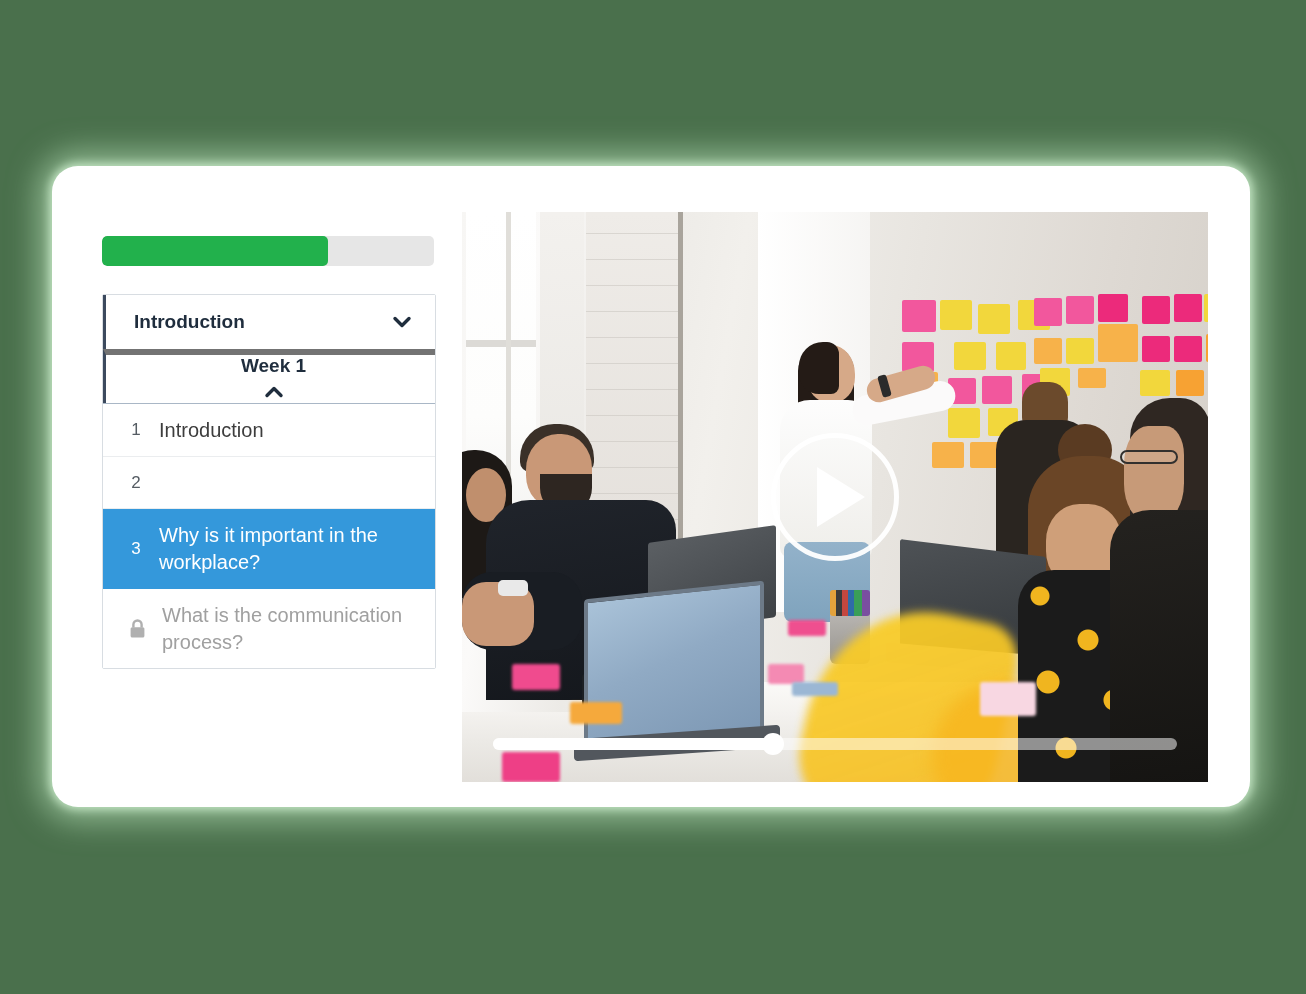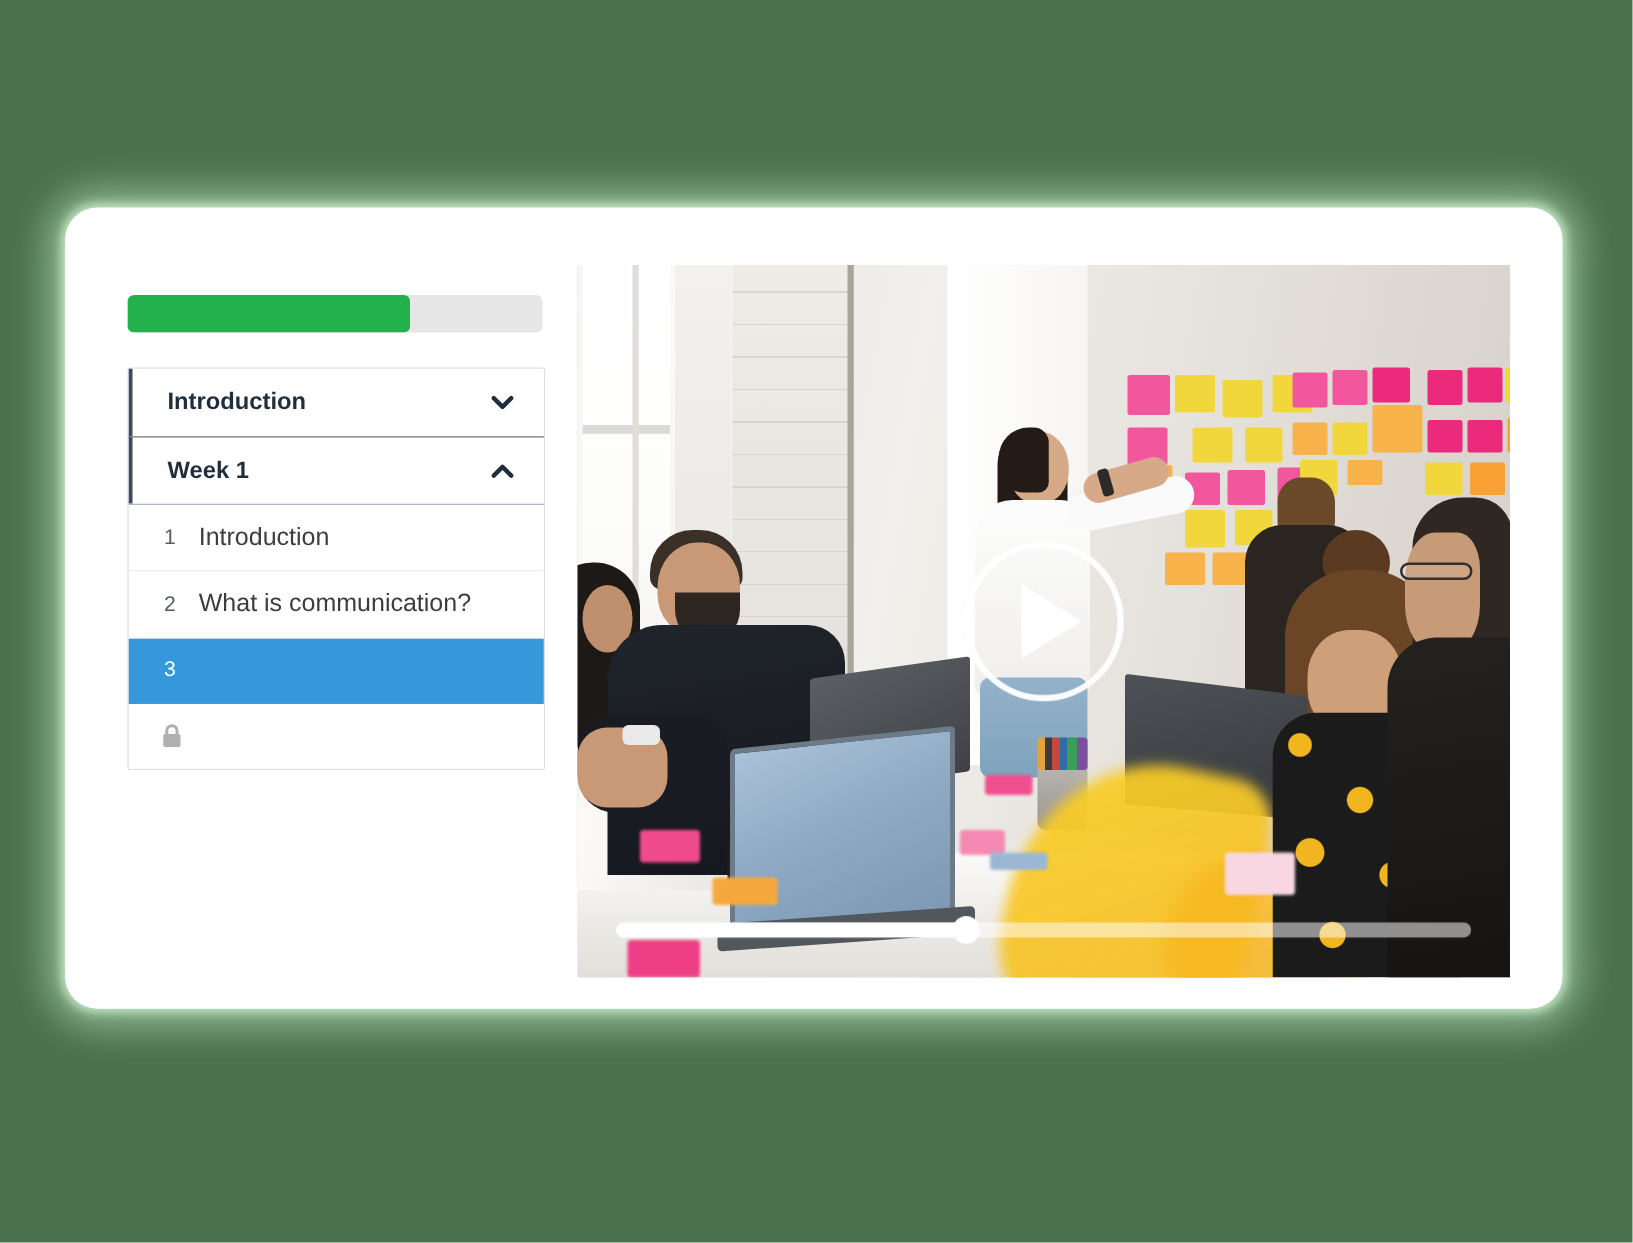--- a/index.html
+++ b/index.html
@@ -68,21 +68,21 @@
   .acc-header {
     display: flex;
     align-items: center;
     justify-content: space-between;
     height: 54px;
     padding: 0 22px 0 28px;
     border-left: 3px solid #3c4a5e;
     background: #ffffff;
     cursor: pointer;
   }
-  .acc-header + .acc-header { border-top: 1px solid #737373; }
+  .acc-header + .acc-header { border-top: 6px solid #737373; flex-direction: column; }
   .acc-header .acc-label {
     font-size: 19px;
     font-weight: bold;
     color: #1f2d3d;
   }
   .chev {
     width: 22px;
     height: 22px;
     display: block;
   }
@@ -477,34 +477,35 @@
 
       <div id="lesson-list">
 
         <div class="lesson-row">
           <span class="lesson-num">1</span>
           <span class="lesson-text">Introduction</span>
         </div>
 
         <div class="lesson-row">
           <span class="lesson-num">2</span>
-          <span class="lesson-text">What is communication?</span>
         </div>
 
         <div class="lesson-row active">
           <span class="lesson-num">3</span>
+          <span class="lesson-text">Why is it important in the workplace?</span>
         </div>
 
         <div class="lesson-row locked">
           <span class="lock-icon">
             <svg width="17" height="20" viewBox="0 0 17 20">
               <path d="M4.4 8.4 V5.6 a4.1 4.1 0 0 1 8.2 0 V8.4" fill="none" stroke="#b0b0b0" stroke-width="2.4"></path>
               <rect x="1.6" y="8.2" width="13.8" height="10.4" rx="1.6" fill="#b0b0b0"></rect>
             </svg>
           </span>
+          <span class="lesson-text">What is the communication process?</span>
         </div>
 
       </div>
     </div>
   </div>
 
   <div id="video-player">
 
     <div id="video-scene">
 

